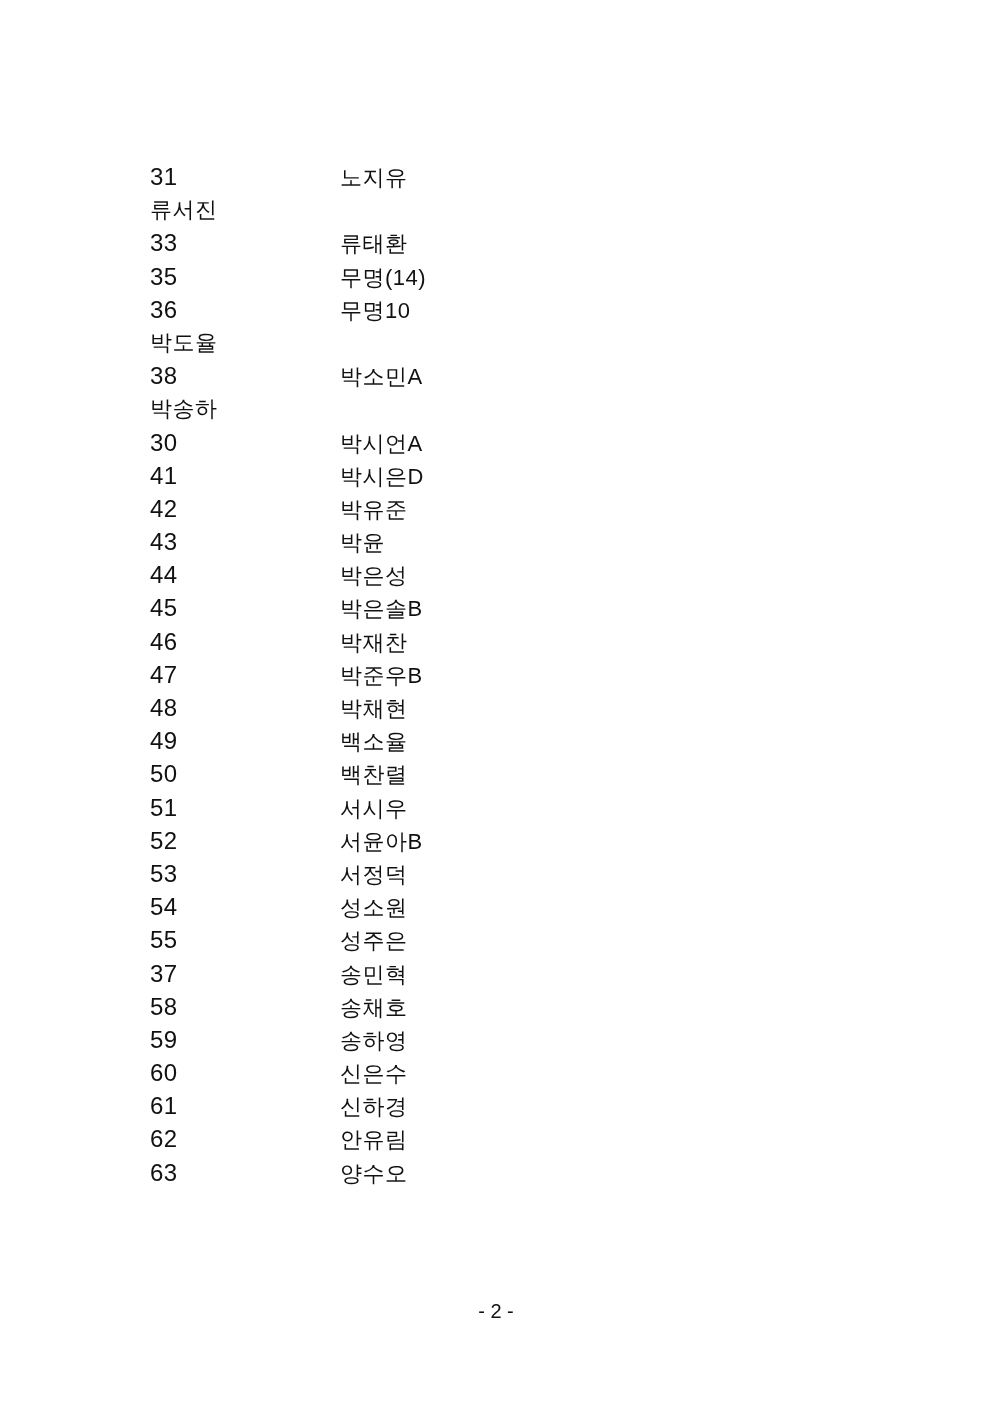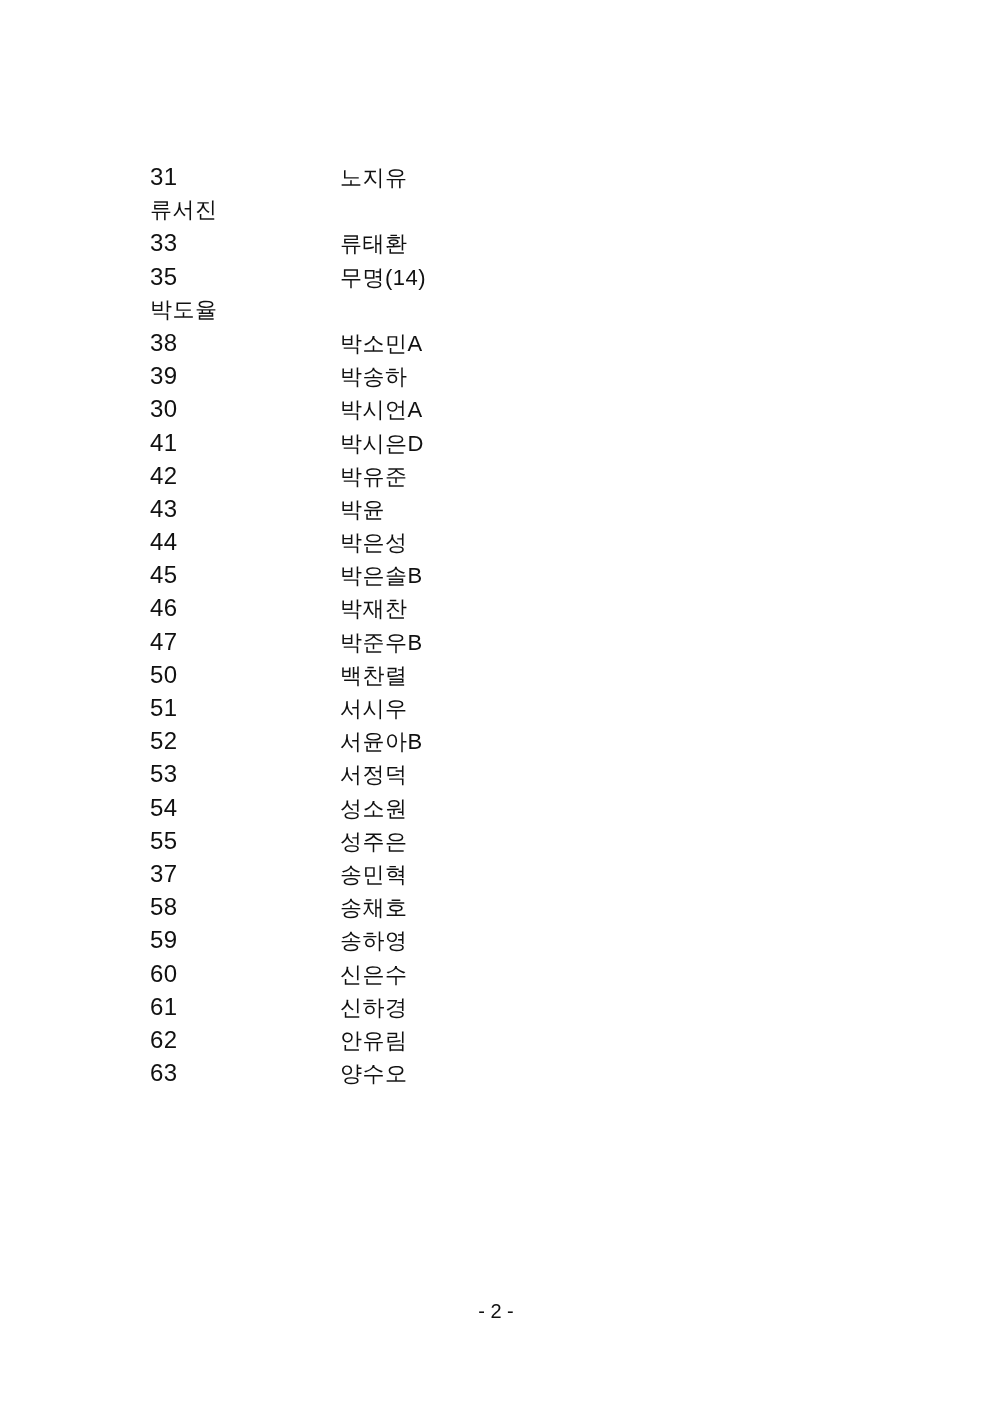--- a/index.html
+++ b/index.html
@@ -71,28 +71,31 @@
       </div>
       <div class="row">
         <span class="num">33</span>
         <span class="name">류태환</span>
       </div>
       <div class="row">
         <span class="num">35</span>
         <span class="name">무명(14)</span>
       </div>
       <div class="row">
+        <span class="num">36</span>
+        <span class="name">무명10</span>
+      </div>
+      <div class="row">
         <span class="name">박도율</span>
       </div>
       <div class="row">
         <span class="num">38</span>
         <span class="name">박소민A</span>
       </div>
       <div class="row">
-        <span class="num">39</span>
         <span class="name">박송하</span>
       </div>
       <div class="row">
         <span class="num">30</span>
         <span class="name">박시언A</span>
       </div>
       <div class="row">
         <span class="num">41</span>
         <span class="name">박시은D</span>
       </div>
@@ -112,20 +115,28 @@
         <span class="num">45</span>
         <span class="name">박은솔B</span>
       </div>
       <div class="row">
         <span class="num">46</span>
         <span class="name">박재찬</span>
       </div>
       <div class="row">
         <span class="num">47</span>
         <span class="name">박준우B</span>
+      </div>
+      <div class="row">
+        <span class="num">48</span>
+        <span class="name">박채현</span>
+      </div>
+      <div class="row">
+        <span class="num">49</span>
+        <span class="name">백소율</span>
       </div>
       <div class="row">
         <span class="num">50</span>
         <span class="name">백찬렬</span>
       </div>
       <div class="row">
         <span class="num">51</span>
         <span class="name">서시우</span>
       </div>
       <div class="row">

